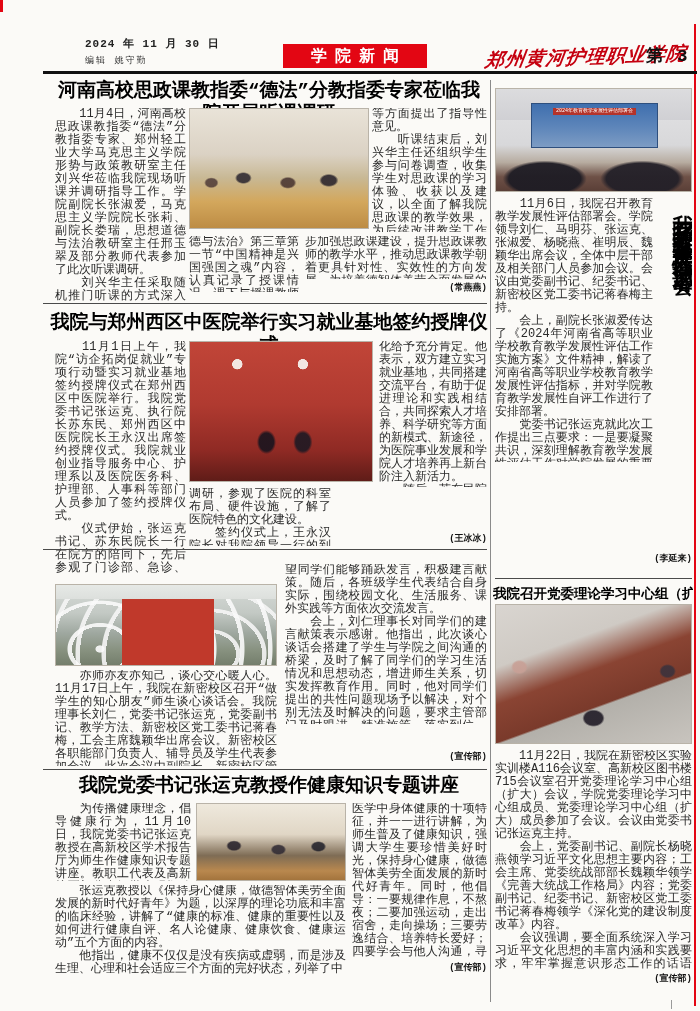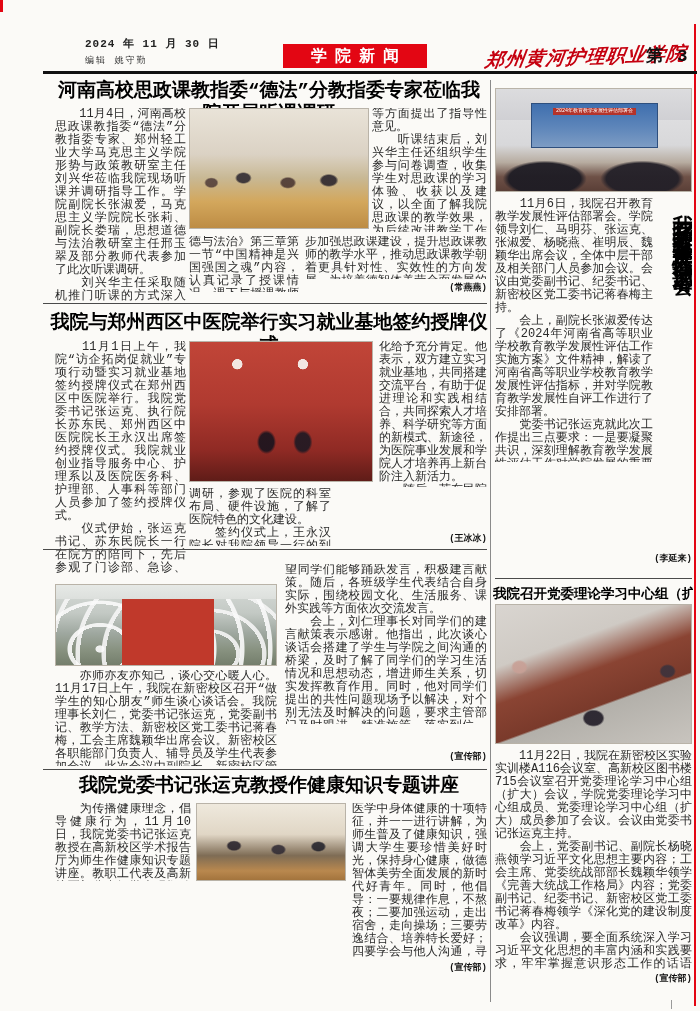--- a/index.html
+++ b/index.html
@@ -121,20 +121,22 @@
 　　最后，张运克书记作总结发言。他指出，此次谈心谈话会不仅为学院建设提供了宝贵的意见和建议，也提升了师生的凝聚力和向心力。今后，辅导员要持续深入班级、宿舍，密切关注学生的身心状况，通过面对面的交流，更好地了解学生的需求，拉近与学生之间的距离，为学院的发展提供有力支持。同时他希望同学们要坚定理想信念、树立长远目标，保持乐观向上，实现全面发展。</div>
   <div class="abs byline" style="left:285px;top:750px;width:202px;">(宣传部)</div>
   <div class="abs thin-rule" style="left:43px;top:769px;width:444px;height:1px;"></div>
 
   <div class="abs headline h19" style="left:50px;top:775px;width:438px;">我院党委书记张运克教授作健康知识专题讲座</div>
   <div class="abs tcol" style="left:55px;top:803px;width:136px;height:78px;">　　为传播健康理念，倡导健康行为，11月10日，我院党委书记张运克教授在高新校区学术报告厅为师生作健康知识专题讲座。教职工代表及高新校区部分班级学生现场聆听了讲座，高新校区及新密校区其他班级线上同步收听收看。此次讲座由党委副书记、副院长杨晓燕主持。</div>
   <div class="abs photo ph4" style="left:196px;top:803px;width:150px;height:78px;"></div>
   <div class="abs tcol" style="left:352px;top:803px;width:135px;height:154px;">医学中身体健康的十项特征，并一一进行讲解，为师生普及了健康知识，强调大学生要珍惜美好时光，保持身心健康，做德智体美劳全面发展的新时代好青年。同时，他倡导：一要规律作息，不熬夜；二要加强运动，走出宿舍，走向操场；三要劳逸结合、培养特长爱好；四要学会与他人沟通，寻找情绪出口，保持健康心理状态；五要合理饮食，以积极健康的方式追求全面发展的活力与风采。
 　　此次讲座使师生进一步认识健康与生活方式，普及了健康知识，增强了健康意识，为健康成长奠定了坚实的基础。</div>
   <div class="abs byline" style="left:352px;top:961px;width:135px;">(宣传部)</div>
+  <div class="abs tcol" style="left:55px;top:885px;width:291px;height:117px;">　　张运克教授以《保持身心健康，做德智体美劳全面发展的新时代好青年》为题，以深厚的理论功底和丰富的临床经验，讲解了“健康的标准、健康的重要性以及如何进行健康自评、名人论健康、健康饮食、健康运动”五个方面的内容。
+　　他指出，健康不仅仅是没有疾病或虚弱，而是涉及生理、心理和社会适应三个方面的完好状态，列举了中</div>
 
   <div class="abs photo phr1" style="left:495px;top:88px;width:197px;height:104px;">
     <div class="phr1-screen">
       <div class="phr1-banner">2024年教育教学发展性评估部署会</div>
     </div>
   </div>
   <div class="abs tcol" style="left:495px;top:198px;width:158px;height:264px;">　　11月6日，我院召开教育教学发展性评估部署会。学院领导刘仁、马明芬、张运克、张淑爱、杨晓燕、崔明辰、魏颖华出席会议，全体中层干部及相关部门人员参加会议。会议由党委副书记、纪委书记、新密校区党工委书记蒋春梅主持。
 　　会上，副院长张淑爱传达了《2024年河南省高等职业学校教育教学发展性评估工作实施方案》文件精神，解读了河南省高等职业学校教育教学发展性评估指标，并对学院教育教学发展性自评工作进行了安排部署。
 　　党委书记张运克就此次工作提出三点要求：一是要凝聚共识，深刻理解教育教学发展性评估工作对学院发展的重要性；二是要细致规划，全面推进评估工作的各项建设；三是要建立常态化长效化机制，持续巩固评估工作成效，推动学院高质量发展。</div>
   <div class="abs vtitle" style="left:659px;top:198px;width:33px;height:268px;">我院召开教育教学发展性评估部署会</div>

